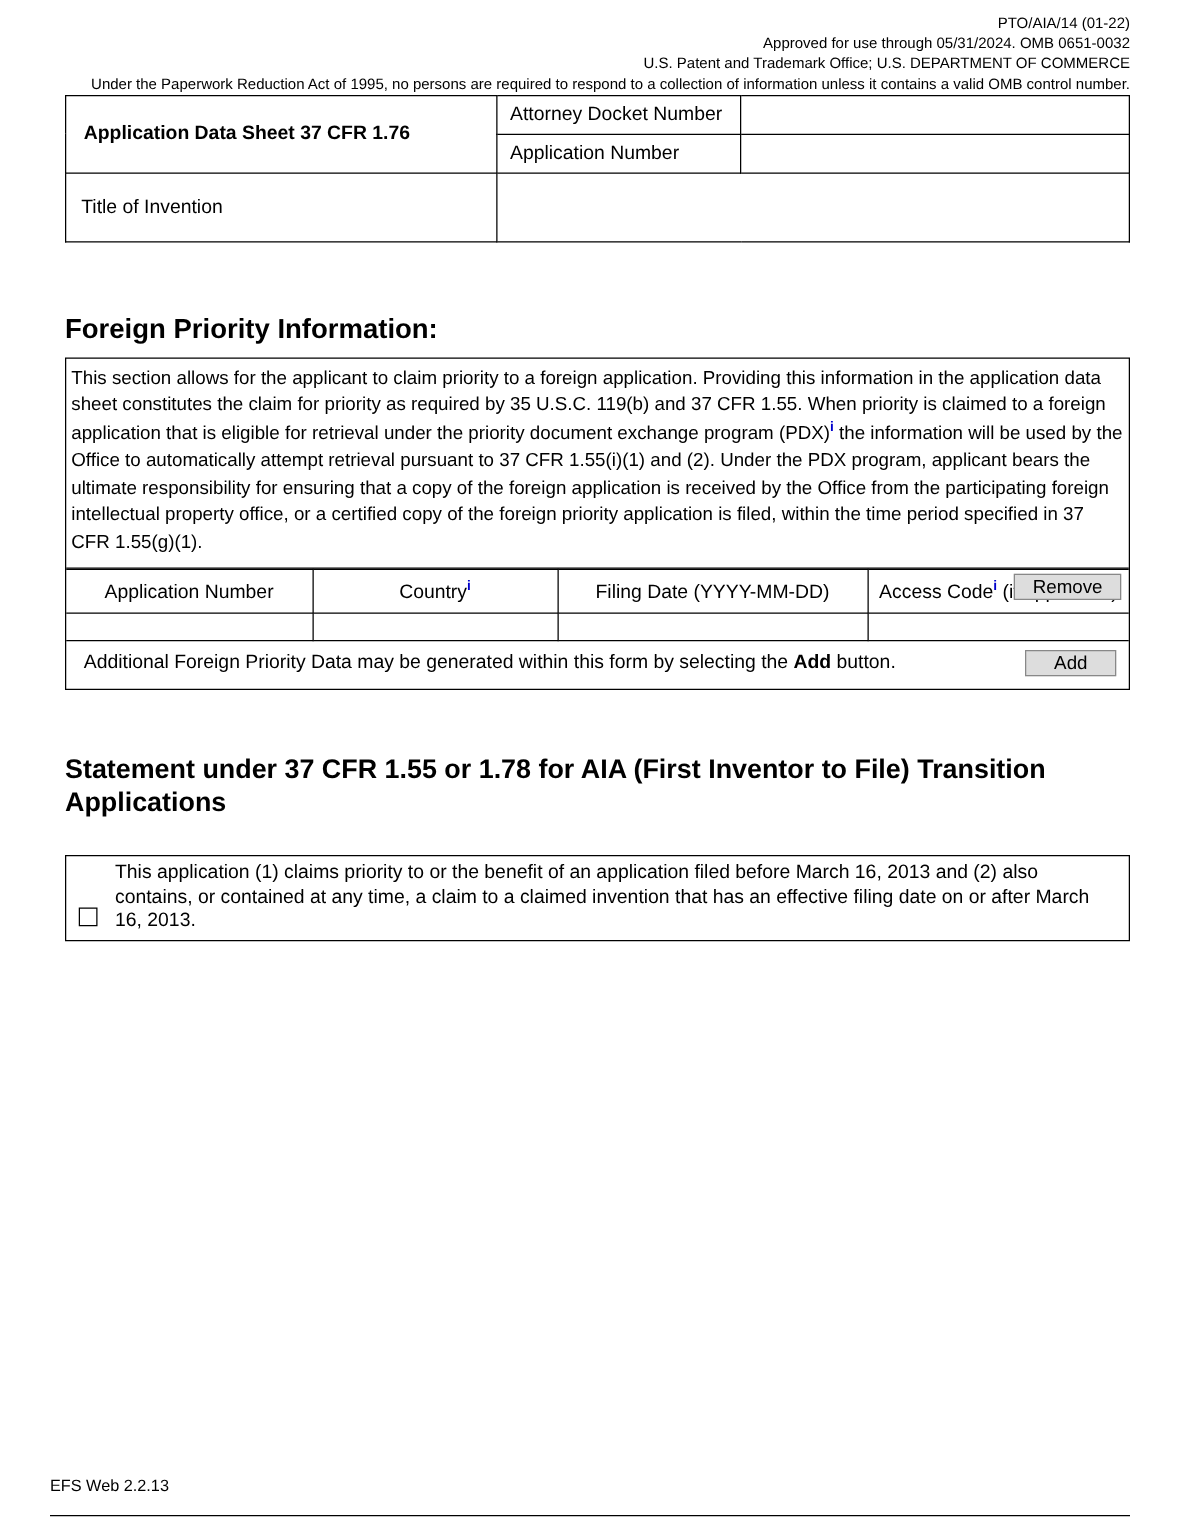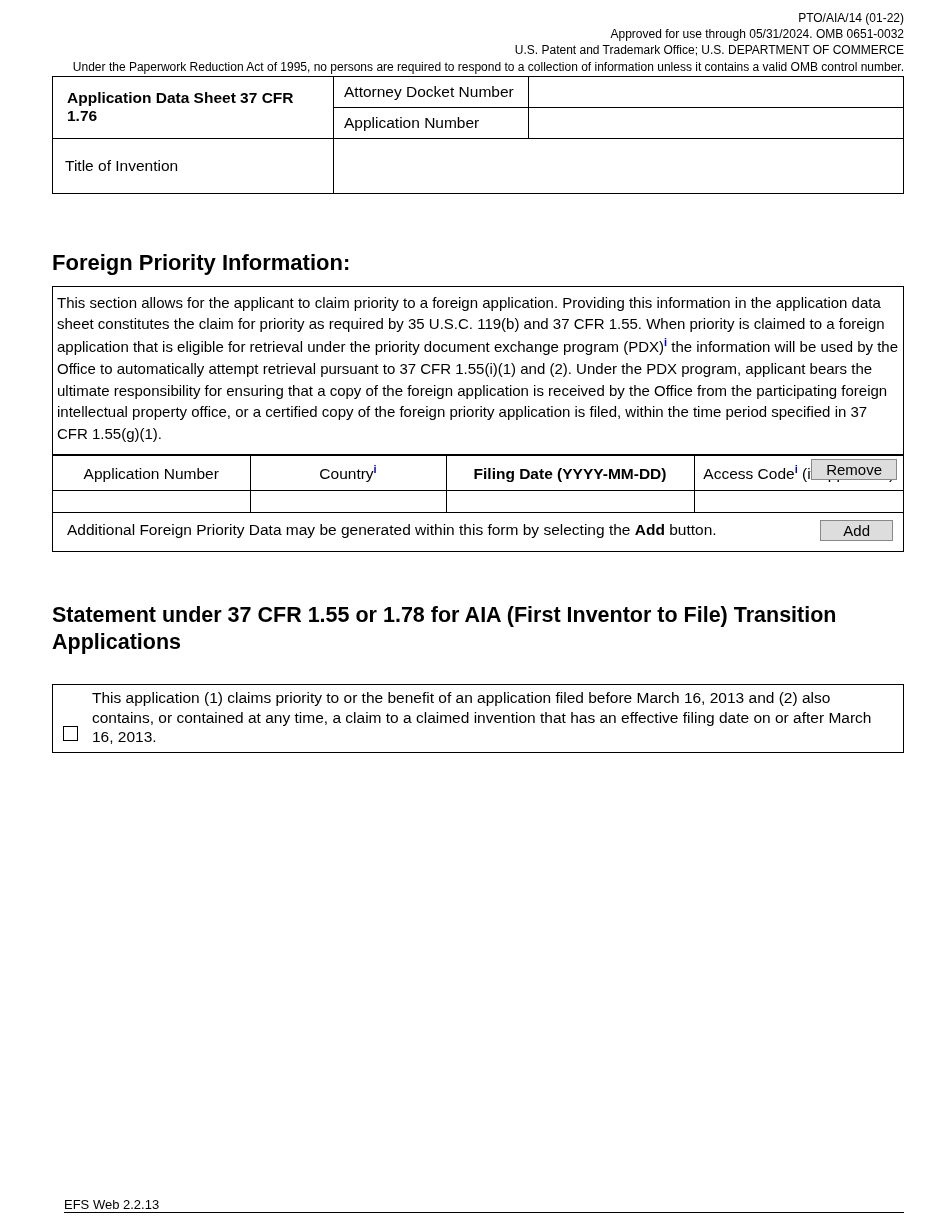--- a/index.html
+++ b/index.html
@@ -121,41 +121,41 @@
       margin-right: 14px;
       flex-shrink: 0;
     }
     .stmt-text {
       font-size: 15.5px;
       line-height: 1.28;
     }
     .footer {
       position: absolute;
       bottom: 16px;
-      left: 64px;
+      left: 40px;
       right: 46px;
       border-bottom: 1.5px solid #000;
       font-size: 13px;
-      padding-bottom: 0;
+      padding-bottom: 16px;
     }
   </style>
 </head>
 <body>
 
 <div class="header-right">
   <div>PTO/AIA/14 (01-22)</div>
   <div>Approved for use through 05/31/2024.  OMB 0651-0032</div>
   <div>U.S. Patent and Trademark Office; U.S. DEPARTMENT OF COMMERCE</div>
 </div>
 <div class="reduction-notice">Under the Paperwork Reduction Act of 1995, no persons are required to respond to a collection of information unless it contains a valid OMB control number.</div>
 
 <table class="top-table">
   <tbody>
       <tr class="attorney-row">
-    <td rowspan="2" class="ads-title-cell" style="width:281px;">Application Data Sheet 37 CFR 1.76</td>
+    <td rowspan="2" class="ads-title-cell" style="width:345px;">Application Data Sheet 37 CFR 1.76</td>
     <td style="width:195px;">Attorney Docket Number</td>
     <td></td>
   </tr>
   <tr class="attorney-row">
     <td>Application Number</td>
     <td></td>
   </tr>
   <tr class="title-inv-row">
     <td class="title-inv-cell" style="width:140px;">Title of Invention</td>
     <td colspan="2"></td>
@@ -169,21 +169,21 @@
   <div class="fpi-desc">
     <span>This section allows for the applicant to claim priority to a foreign application.  Providing this information in the application data sheet constitutes the claim for priority as required by 35 U.S.C. 119(b) and 37 CFR 1.55.  When priority is claimed to a foreign application that is eligible for retrieval under the priority document exchange program (PDX)</span><span class="sup-i">i</span><span> the information will be used by the Office to automatically attempt retrieval pursuant to 37 CFR 1.55(i)(1) and (2).  Under the PDX program, applicant bears the ultimate responsibility for ensuring that a copy of the foreign application is received by the Office from the participating foreign intellectual property office, or a certified copy of the foreign priority application is filed, within the time period specified in 37 CFR 1.55(g)(1).</span>
   </div>
   <table class="fpi-table">
     <tbody>
         <tr class="fpi-header-row">
       <th style="width:197px; border-left:none;">Application Number</th>
       <th style="width:196px;">
         <span>Country</span><span class="sup-i">i</span>
       </th>
-      <th style="width:248px;font-weight:bold;">Filing Date (YYYY-MM-DD)</th>
+      <th style="width:248px;">Filing Date (YYYY-MM-DD)</th>
       <th style="border-right:none;">
         <div class="remove-btn-wrap">
           <button class="btn">Remove</button>
         </div>
         <span>Access Code</span><span class="sup-i">i</span> <span>(if applicable)</span>
       </th>
     </tr>
     <tr class="fpi-data-row">
       <td style="border-left:none;"></td>
       <td></td>

